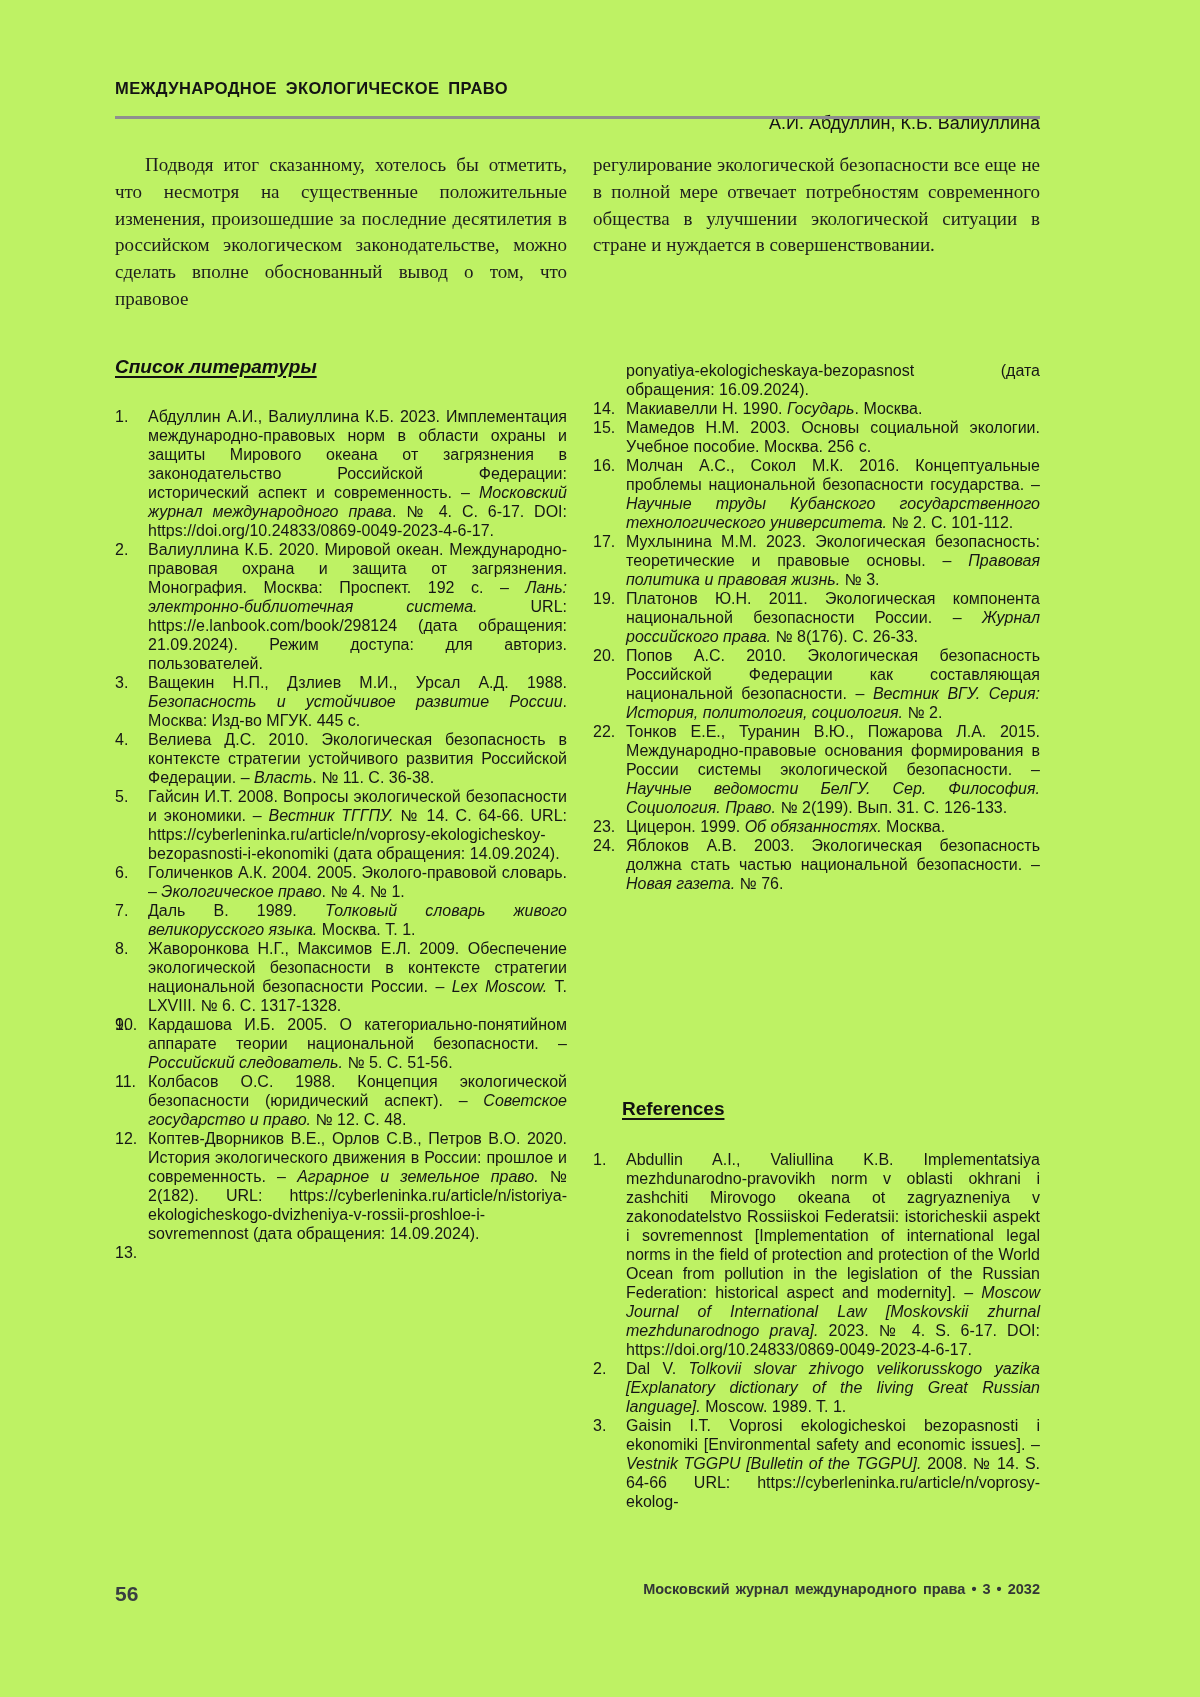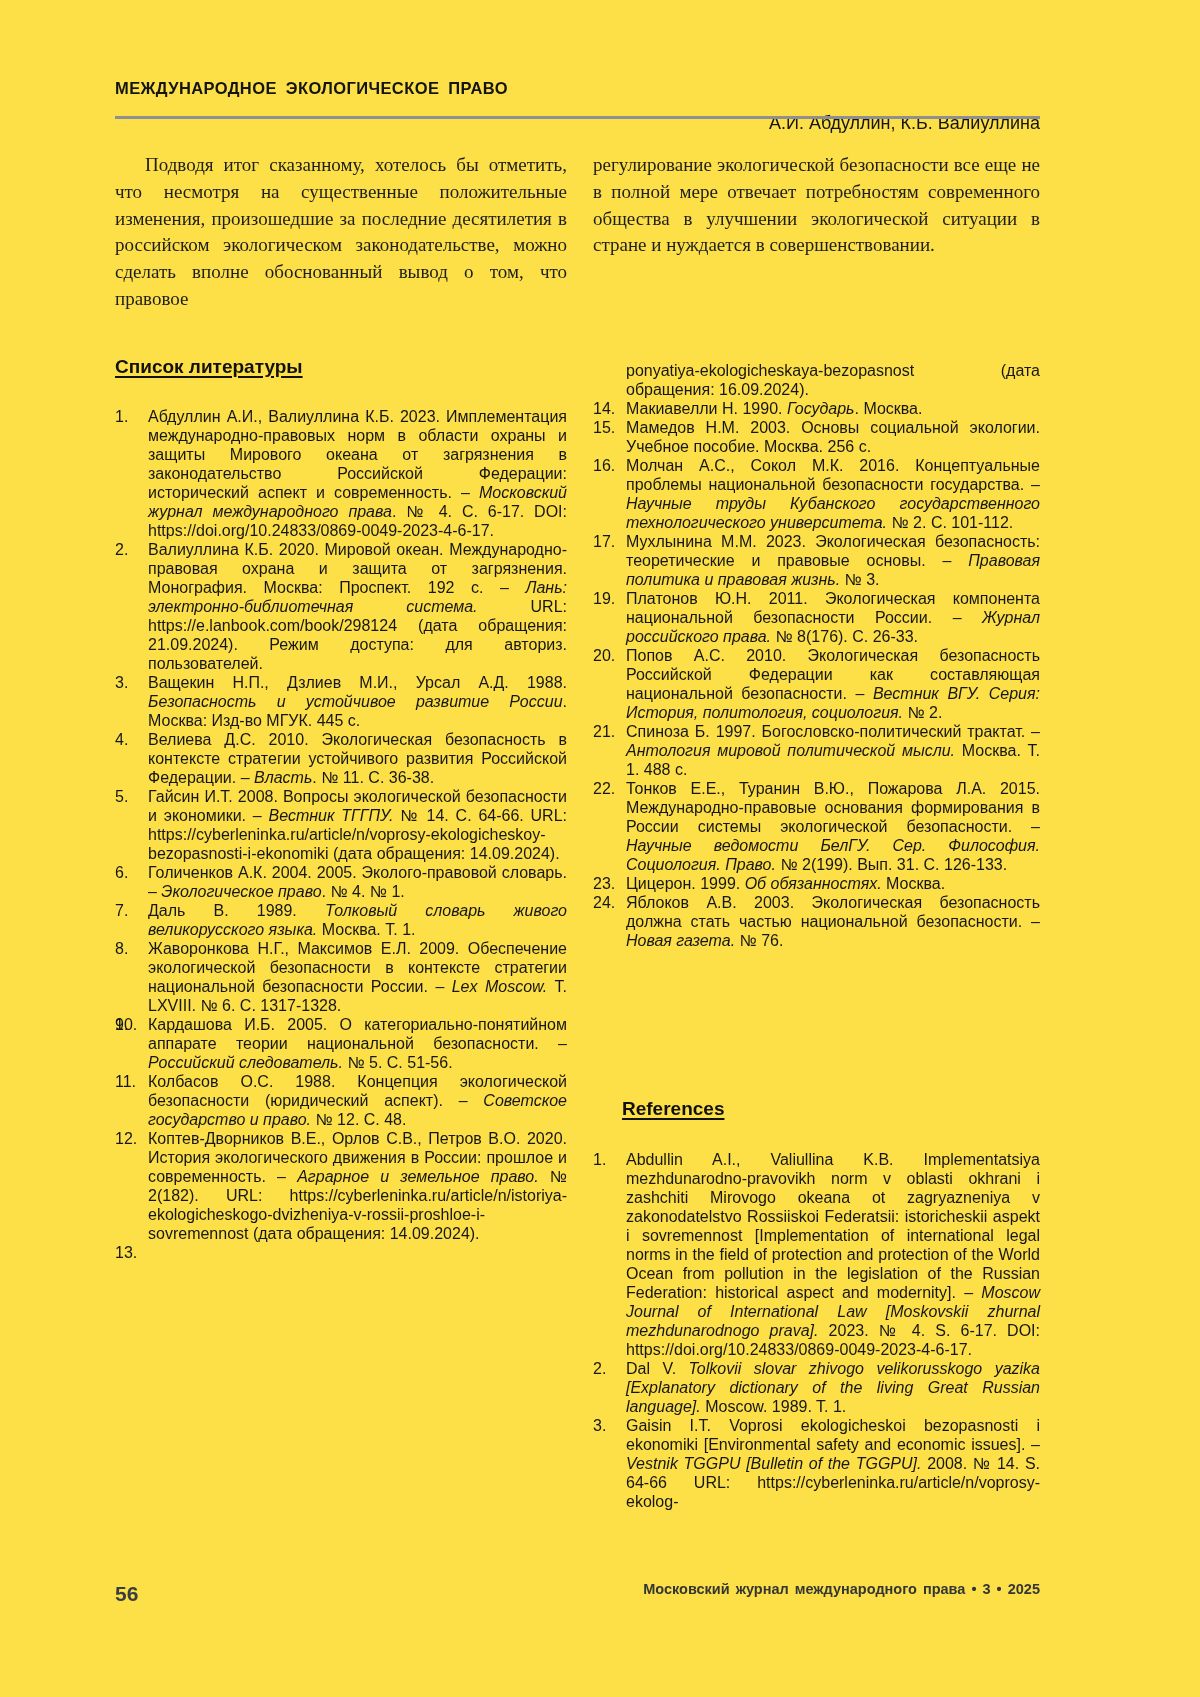--- a/index.html
+++ b/index.html
@@ -1,18 +1,18 @@
 <!DOCTYPE html>
 <html><head>
 <meta charset="utf-8">
 <style>
   html,body { margin:0; padding:0; background:#e8e8e8; }
   .page {
     position:relative; width:1200px; height:1697px; margin:0 auto;
-    background:#fde047; color:#1b1b1b; overflow:hidden;
+    background:#bef264; color:#1b1b1b; overflow:hidden;
     font-family:"Liberation Sans", sans-serif;
   }
   
   .header-left {
     position:absolute; left:115px; top:79px;
     font-size:16.5px; font-weight:700; letter-spacing:0.4px; word-spacing:4px; color:#141414;
   }
   .header-right {
     position:absolute; right:160px; top:77px;
     font-size:18px; font-weight:500; color:#141414;margin-top:36px;
@@ -24,21 +24,21 @@
   .intro {
     position:absolute; top:133px; text-align:justify;
     font-family:"Liberation Serif", serif; font-size:19px; line-height:26.8px; color:#1e1e1e;
   }
   .intro.left  { left:115px; width:452px; text-indent:30px; }
   .intro.right { left:593px; width:447px; }
   
   .bib-heading {
     position:absolute; left:115px; top:356px;
     font-size:19px; font-weight:700; color:#111;
-    text-decoration:underline; text-decoration-thickness:2px; text-underline-offset:3px;
+    text-decoration:underline; text-decoration-thickness:2px; text-underline-offset:3px;font-style:italic;
   }
   .refs-heading {
     position:absolute; left:622px; top:1098px;
     font-size:19px; font-weight:700; color:#111;
     text-decoration:underline; text-decoration-thickness:2px; text-underline-offset:3px;
   }
   .bib-list-left  { position:absolute; left:115px; top:407px;  width:452px; }
   .bib-list-right { position:absolute; left:593px; top:361px;  width:447px; }
   .refs-list      { position:absolute; left:593px; top:1150px; width:447px; }
   .ref-item {
@@ -87,29 +87,28 @@
       <div class="ref-item"><span class="ref-num">13.</span></div>
     </div>
   <div class="bib-list-right">
       <div class="ref-item"><span class="ref-num"></span><span><span>ponyatiya-ekologicheskaya-bezopasnost (дата обращения: 16.09.2024).</span></span></div>
       <div class="ref-item"><span class="ref-num">14.</span><span><span>Макиавелли Н. 1990. </span><span class="it">Государь</span><span>. Москва.</span></span></div>
       <div class="ref-item"><span class="ref-num">15.</span><span><span>Мамедов Н.М. 2003. Основы социальной экологии. Учебное пособие. Москва. 256 с.</span></span></div>
       <div class="ref-item"><span class="ref-num">16.</span><span><span>Молчан А.С., Сокол М.К. 2016. Концептуальные проблемы национальной безопасности государства. – </span><span class="it">Научные труды Кубанского государственного технологического университета.</span><span> № 2. С. 101-112.</span></span></div>
       <div class="ref-item"><span class="ref-num">17.</span><span><span>Мухлынина М.М. 2023. Экологическая безопасность: теоретические и правовые основы. – </span><span class="it">Правовая политика и правовая жизнь.</span><span> № 3.</span></span></div>
       <div class="ref-item"><span class="ref-num">19.</span><span><span>Платонов Ю.Н. 2011. Экологическая компонента национальной безопасности России. – </span><span class="it">Журнал российского права.</span><span> № 8(176). С. 26-33.</span></span></div>
       <div class="ref-item"><span class="ref-num">20.</span><span><span>Попов А.С. 2010. Экологическая безопасность Российской Федерации как составляющая национальной безопасности. – </span><span class="it">Вестник ВГУ. Серия: История, политология, социология.</span><span> № 2.</span></span></div>
-      <div class="ref-item"><span class="ref-num">21.</span><span><span>Спиноза Б. 1997. Богословско-политический трактат. – </span><span class="it">Антология мировой политической мысли.</span><span> Москва. Т. 1. 488 с.</span></span></div>
       <div class="ref-item"><span class="ref-num">22.</span><span><span>Тонков Е.Е., Туранин В.Ю., Пожарова Л.А. 2015. Международно-правовые основания формирования в России системы экологической безопасности. – </span><span class="it">Научные ведомости БелГУ. Сер. Философия. Социология. Право.</span><span> № 2(199). Вып. 31. С. 126-133.</span></span></div>
       <div class="ref-item"><span class="ref-num">23.</span><span><span>Цицерон. 1999. </span><span class="it">Об обязанностях.</span><span> Москва.</span></span></div>
       <div class="ref-item"><span class="ref-num">24.</span><span><span>Яблоков А.В. 2003. Экологическая безопасность должна стать частью национальной безопасности. – </span><span class="it">Новая газета.</span><span> № 76.</span></span></div>
     </div>
 
   <div class="refs-heading">References</div>
   <div class="refs-list">
       <div class="ref-item"><span class="ref-num">1.</span><span><span>Abdullin A.I., Valiullina K.B. Implementatsiya mezhdunarodno-pravovikh norm v oblasti okhrani i zashchiti Mirovogo okeana ot zagryazneniya v zakonodatelstvo Rossiiskoi Federatsii: istoricheskii aspekt i sovremennost [Implementation of international legal norms in the field of protection and protection of the World Ocean from pollution in the legislation of the Russian Federation: historical aspect and modernity]. – </span><span class="it">Moscow Journal of International Law [Moskovskii zhurnal mezhdunarodnogo prava].</span><span> 2023. № 4. S. 6-17. DOI: https://doi.org/10.24833/0869-0049-2023-4-6-17.</span></span></div>
       <div class="ref-item"><span class="ref-num">2.</span><span><span>Dal V. </span><span class="it">Tolkovii slovar zhivogo velikorusskogo yazika [Explanatory dictionary of the living Great Russian language].</span><span> Moscow. 1989. T. 1.</span></span></div>
       <div class="ref-item"><span class="ref-num">3.</span><span><span>Gaisin I.T. Voprosi ekologicheskoi bezopasnosti i ekonomiki [Environmental safety and economic issues]. – </span><span class="it">Vestnik TGGPU [Bulletin of the TGGPU].</span><span> 2008. № 14. S. 64-66 URL: https://cyberleninka.ru/article/n/voprosy-ekolog-</span></span></div>
     </div>
 
   <div class="page-num">56</div>
-  <div class="footer-journal">Московский журнал международного права • 3 • 2025</div>
+  <div class="footer-journal">Московский журнал международного права • 3 • 2032</div>
 
 </div>
 
 </body></html>

